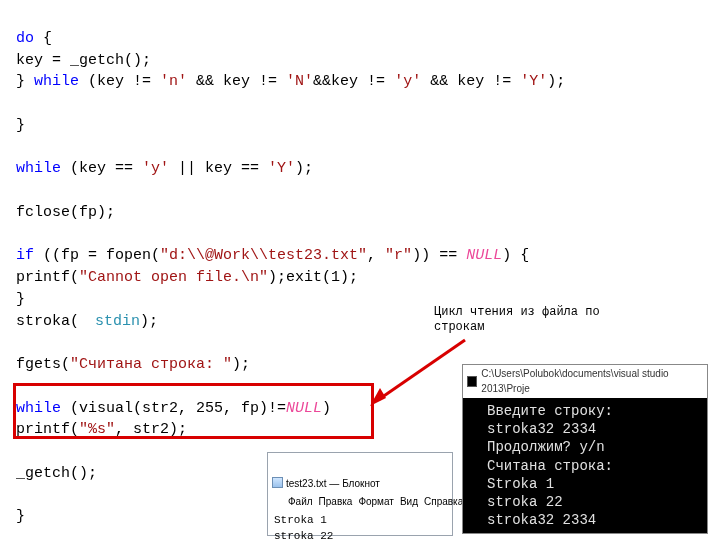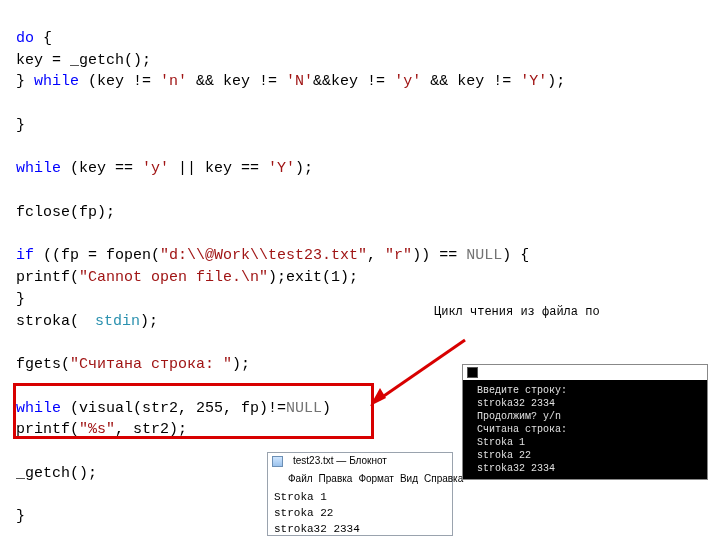--- a/index.html
+++ b/index.html
@@ -17,21 +17,21 @@
     overflow: hidden;
   }
   .code-area {
     position: absolute;
     left: 16px;
     top: 6px;
     white-space: pre;
   }
   .kw   { color: #0000ff; font-family: Liberation Mono, monospace; }
   .str  { color: #a01515; }
-  .nul  { color: #737373; }
+  .nul  { color: #ec4899; font-style: italic; }
   .func { color: #2b91af; margin-left: 16px; }
 
   .red-box {
     position: absolute;
     border: 3px solid #d80000;
     width: 355px;
     height: 50px;
     left: 13px;
     top: 383px;
     pointer-events: none;
@@ -67,22 +67,22 @@
     font-family: Tahoma, Arial, sans-serif;
     font-size: 10px;
     color: #000;
   }
   .notepad .title {
     background: #fff;
     padding: 1px 4px 2px 4px;
     font-size: 10px;
     color: #000;
     display: flex;
-    align-items: center;
-    gap: 10px;
+    gap: 3px;
+    margin-top: 23px;
   }
   .notepad .title .np-icon {
     width: 11px; height: 11px;
     background: linear-gradient(#cfe6ff,#9bc2ec);
     border: 1px solid #6c8fb5;
     box-sizing: border-box;
   }
   .notepad .menu {
     padding: 1px 4px 2px 4px;
     color: #000;
@@ -116,22 +116,22 @@
   .console-window .title .cmd-icon {
     width: 11px; height: 11px;
     background: #000;
     border: 1px solid #555;
     box-sizing: border-box;
   }
   .console-window .body {
     background: #000;
     color: #e0e0e0;
     font-family: Consolas, 'Courier New', monospace;
-    font-size: 10px;
-    padding: 4px 14px;
+    font-size: 14px;
+    padding: 4px 24px;
     line-height: 1.3;
     white-space: pre;
   }
 </style>
 </head>
 <body>
 
 <div class="code-area">
 <span class="kw">do</span><span> {</span>
 <span>key = _getch();</span>
@@ -160,40 +160,42 @@
 
 <div class="red-box"></div>
 
 <svg class="arrow" viewBox="0 0 110 70">
   <line x1="95" y1="2" x2="8" y2="62" stroke="#d80000" stroke-width="3"></line>
   <polygon points="0,68 16,60 10,50" fill="#d80000"></polygon>
 </svg>
 
 <div class="annotation">
   <div>Цикл чтения из файла по</div>
+  <div>строкам</div>
 </div>
 
 <div class="notepad">
   <div class="title">
     <span class="np-icon"></span>
     <span>test23.txt — Блокнот</span>
   </div>
   <div class="menu">
     <span>Файл</span><span>Правка</span><span>Формат</span><span>Вид</span><span>Справка</span>
   </div>
   <div class="content">
     <div>Stroka 1</div>
     <div>stroka 22</div>
     <div>stroka32 2334</div>
   </div>
 </div>
 
 <div class="console-window">
   <div class="title">
     <span class="cmd-icon"></span>
+    <span>C:\Users\Polubok\documents\visual studio 2013\Proje</span>
   </div>
   <div class="body"><span>Введите строку:</span>
 <span>stroka32 2334</span>
 <span>Продолжим? y/n</span>
 <span>Считана строка:</span>
 <span>Stroka 1</span>
 <span>stroka 22</span>
 <span>stroka32 2334</span></div>
 </div>
 

